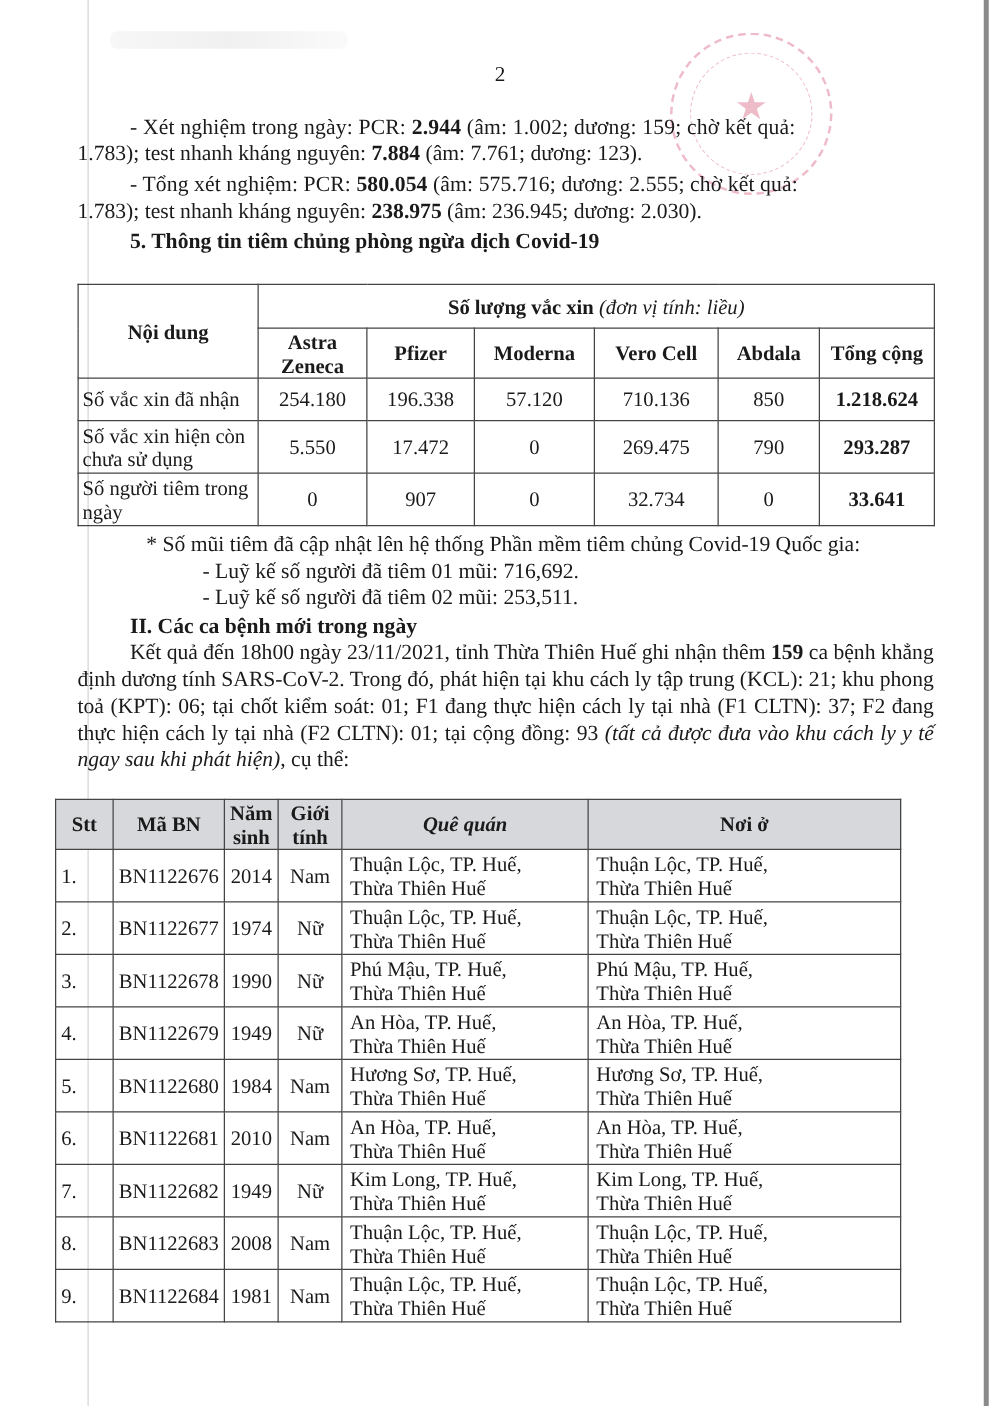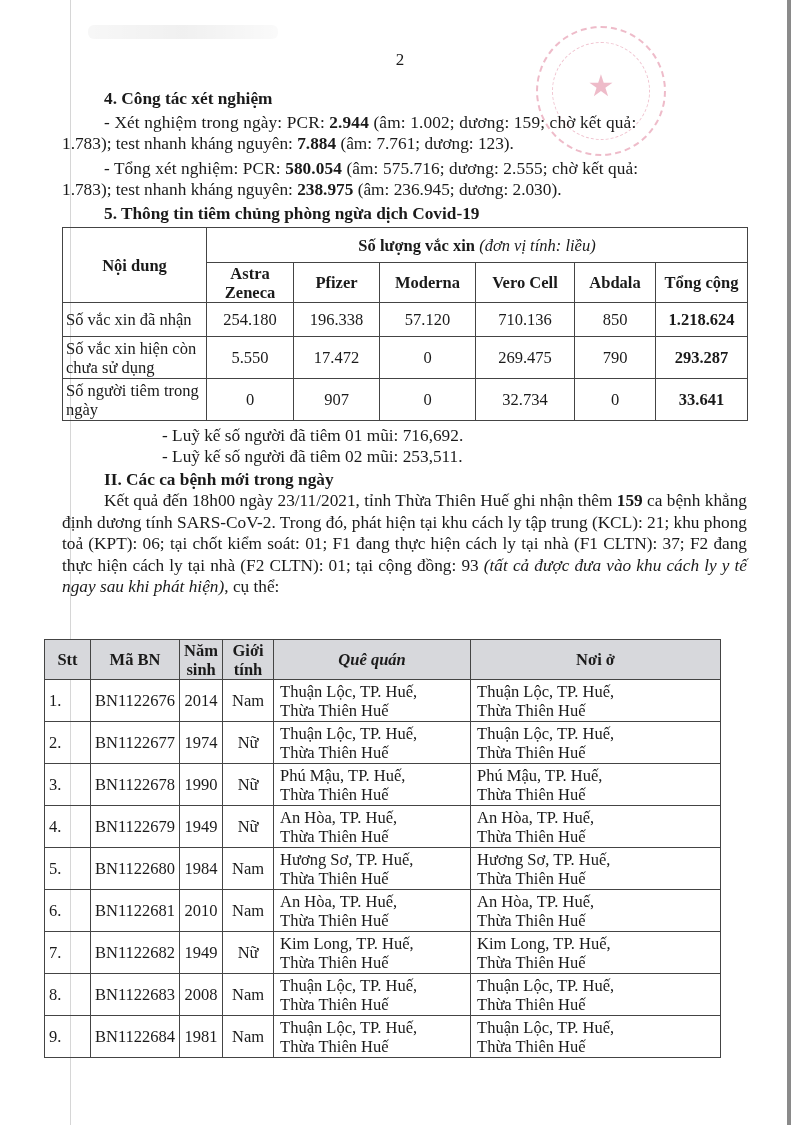--- a/index.html
+++ b/index.html
@@ -53,21 +53,20 @@
 <div class="page-edge-left"></div>
 <div class="page-edge-right"></div>
 <div class="faint-header"></div>
 <div class="stamp">
     <div class="star">★</div>
   </div>
 
 <div class="page-number">2</div>
 
 <div class="text-block" style="top:88px;">
-  <p class="h ind2">4. Công tác xét nghiệm</p>
   <p class="line ind2" style="margin-top:3px;letter-spacing:0.15px;"><span>- Xét nghiệm trong ngày: PCR: </span><b>2.944</b><span> (âm: 1.002; dương: 159; chờ kết quả:</span></p>
   <p class="line"><span>1.783); test nhanh kháng nguyên: </span><b>7.884</b><span> (âm: 7.761; dương: 123).</span></p>
   <p class="line ind2" style="margin-top:4px;letter-spacing:0.1px;"><span>- Tổng xét nghiệm: PCR: </span><b>580.054</b><span> (âm: 575.716; dương: 2.555; chờ kết quả:</span></p>
   <p class="line"><span>1.783); test nhanh kháng nguyên: </span><b>238.975</b><span> (âm: 236.945; dương: 2.030).</span></p>
   <p class="h ind2" style="margin-top:3px;">5. Thông tin tiêm chủng phòng ngừa dịch Covid-19</p>
 </div>
 
 <table class="vax">
   <thead>
     <tr style="height:35px;">
@@ -108,20 +107,21 @@
       <td>907</td>
       <td>0</td>
       <td>32.734</td>
       <td>0</td>
       <td class="total">33.641</td>
     </tr>
   </tbody>
 </table>
 
 <div class="text-block" style="top:425px;">
+  <p class="line" style="padding-left:55px;">* Số mũi tiêm đã cập nhật lên hệ thống Phần mềm tiêm chủng Covid-19 Quốc gia:</p>
   <p class="line ind3">- Luỹ kế số người đã tiêm 01 mũi: 716,692.</p>
   <p class="line ind3">- Luỹ kế số người đã tiêm 02 mũi: 253,511.</p>
   <p class="h ind2" style="margin-top:2px;">II. Các ca bệnh mới trong ngày</p>
   <p class="indent just" style="line-height:21.5px;"><span>Kết quả đến 18h00 ngày 23/11/2021, tỉnh Thừa Thiên Huế ghi nhận thêm </span><b>159</b><span> ca bệnh khẳng định dương tính SARS-CoV-2. Trong đó, phát hiện tại khu cách ly tập trung (KCL): 21; khu phong toả (KPT): 06; tại chốt kiểm soát: 01; F1 đang thực hiện cách ly tại nhà (F1 CLTN): 37; F2 đang thực hiện cách ly tại nhà (F2 CLTN): 01; tại cộng đồng: 93 </span><i>(tất cả được đưa vào khu cách ly y tế ngay sau khi phát hiện)</i><span>, cụ thể:</span></p>
 </div>
 
 <table class="cases">
   <thead>
     <tr style="height:40px;">
       <th style="width:37px;">Stt</th>

